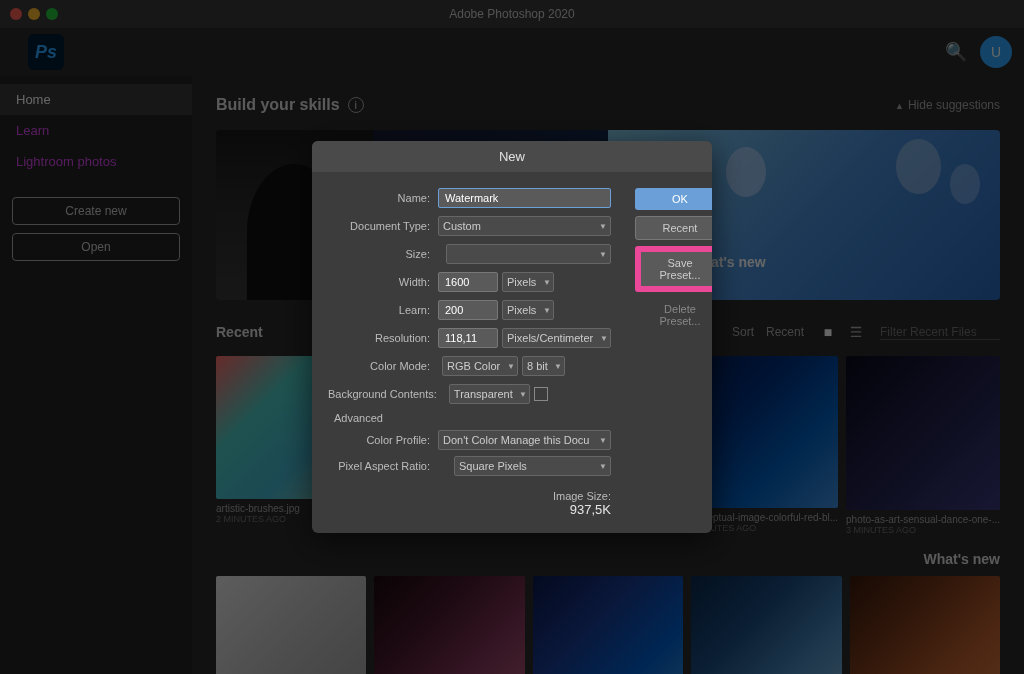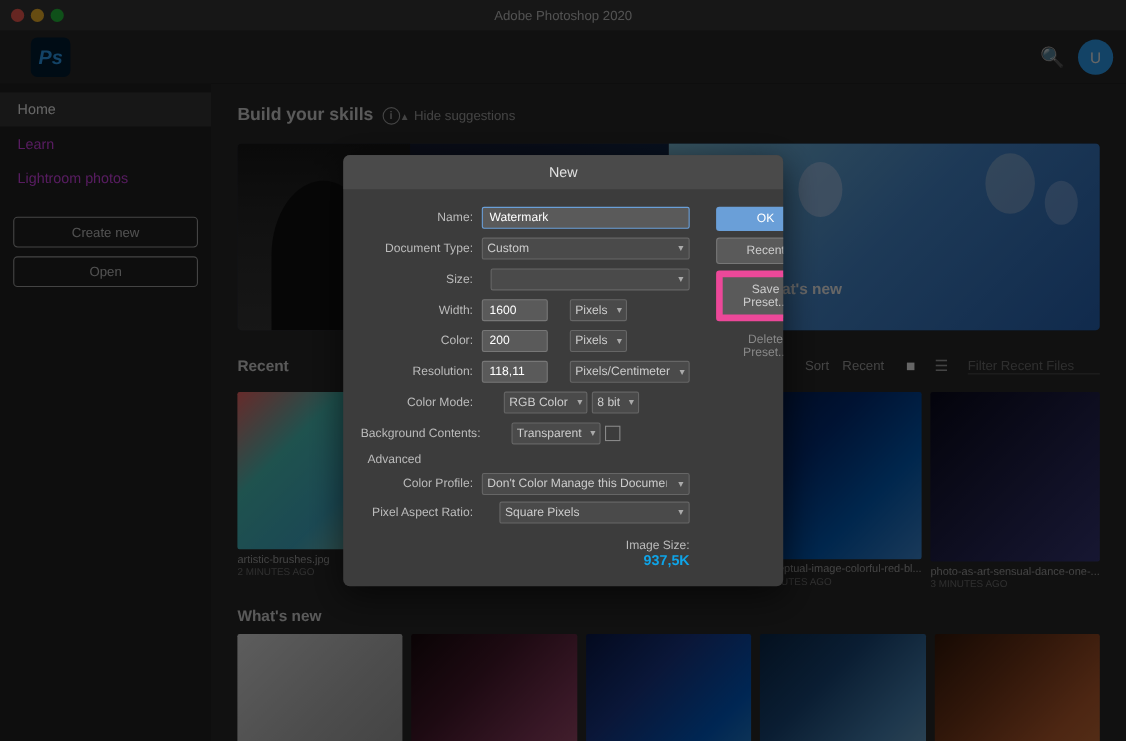--- a/index.html
+++ b/index.html
@@ -132,20 +132,21 @@
       flex: 1;
       background: #2b2b2b;
       overflow-y: auto;
       padding: 20px 24px;
     }
 
     
     .skills-header {
       display: flex;
       align-items: center;
+      justify-content: space-between;
       margin-bottom: 16px;
     }
     .skills-title {
       font-size: 16px;
       font-weight: 600;
       color: #e0e0e0;
       display: flex;
       align-items: center;
       gap: 8px;
     }
@@ -298,20 +299,21 @@
     .img8 { background: linear-gradient(135deg, #0a1a4e, #1a3a8e, #0060d0, #40a0e0); }
     .img9 { background: linear-gradient(135deg, #0a2a4e, #1a4a7e, #4a8abf, #8abfdf); }
     .img10 { background: linear-gradient(135deg, #3a1a0a, #7a3a1a, #c06030, #e08040); }
 
     
     .whats-new-title {
       font-size: 14px;
       font-weight: 600;
       color: #e0e0e0;
       margin-bottom: 9px;
+      text-align: right;
     }
 
     
     .modal-overlay {
       position: fixed;
       top: 0; left: 0;
       width: 1024px; height: 674px;
       background: rgba(0,0,0,0.6);
       z-index: 100;
       display: flex;
@@ -424,21 +426,21 @@
       width: 60px;
       background: #5a5a5a;
       border: 1px solid #777;
       color: #fff;
       font-size: 11px;
       padding: 3px 6px;
       border-radius: 2px;
       outline: none;
     }
     .dim-unit {
-      margin-left: 20px;
+      margin-left: 4px;
       position: relative;
       display: inline-flex;
     }
     .dim-unit select {
       background: #4a4a4a;
       border: 1px solid #666;
       color: #ccc;
       font-size: 11px;
       padding: 3px 16px 3px 4px;
       border-radius: 2px;
@@ -491,22 +493,22 @@
     .image-size-section {
       text-align: right;
       padding-top: 8px;
     }
     .image-size-label {
       font-size: 11px;
       color: #bbb;
     }
     .image-size-value {
       font-size: 13px;
-      font-weight: 700;
-      color: #0ea5e9;
+      font-weight: 400;
+      color: #e5e5e5;
     }
 
     .dialog-btn {
       padding: 5px 8px;
       font-size: 11px;
       border-radius: 3px;
       cursor: pointer;
       text-align: center;
       border: none;
     }
@@ -743,21 +745,21 @@
           <input class="dim-input" type="text" value="1600" style="">
           <div class="dim-unit">
             <select>
               <option>Pixels</option>
             </select>
             <span class="dim-unit-arrow">▼</span>
           </div>
         </div>
 
         <div class="dim-row">
-          <span class="dim-label">Color:</span>
+          <span class="dim-label">Learn:</span>
           <input class="dim-input" type="text" value="200" style="">
           <div class="dim-unit">
             <select>
               <option>Pixels</option>
             </select>
             <span class="dim-unit-arrow">▼</span>
           </div>
         </div>
 
         <div class="dim-row">

